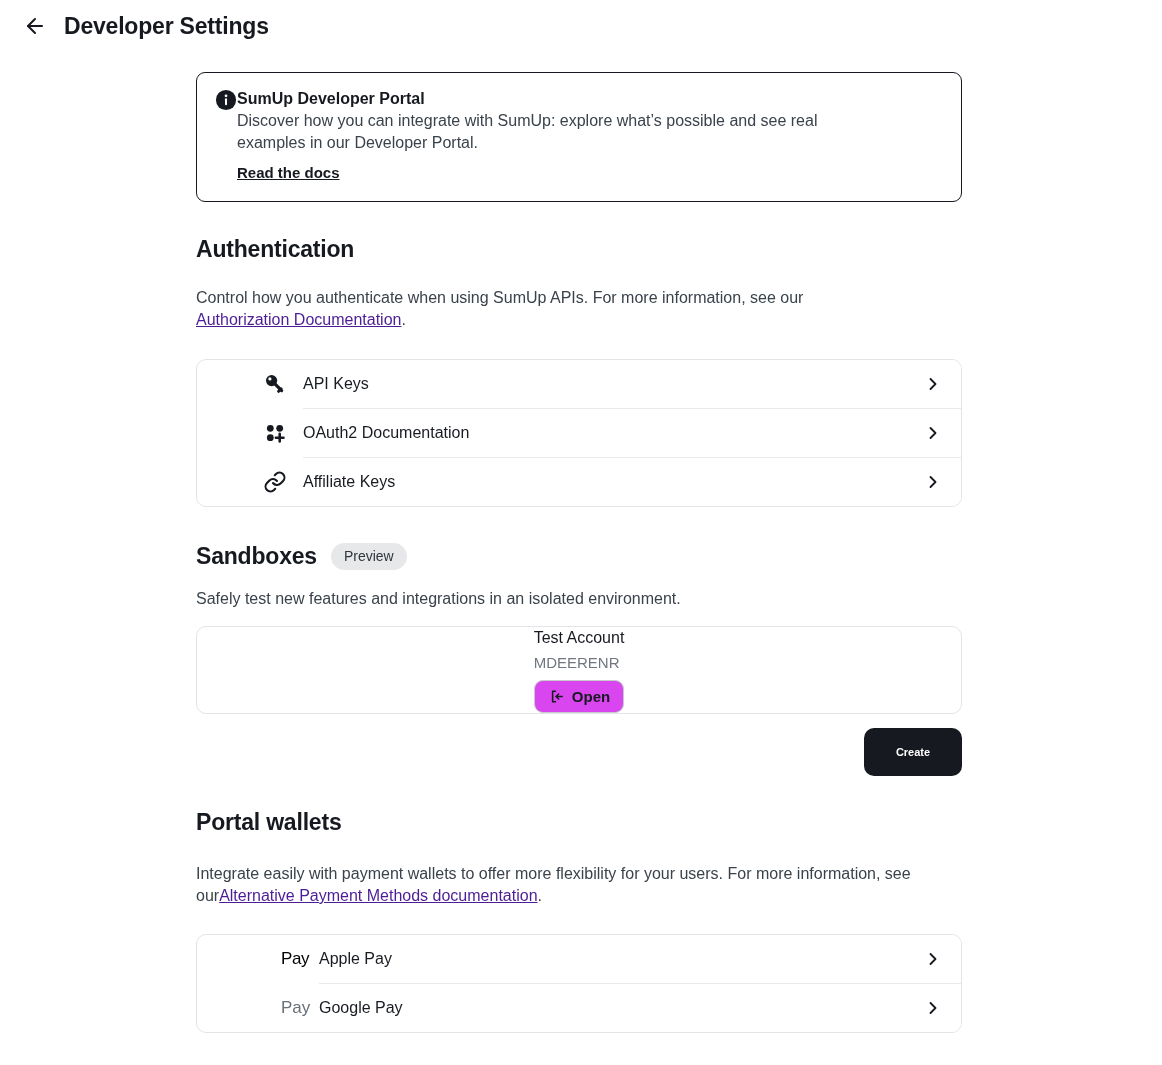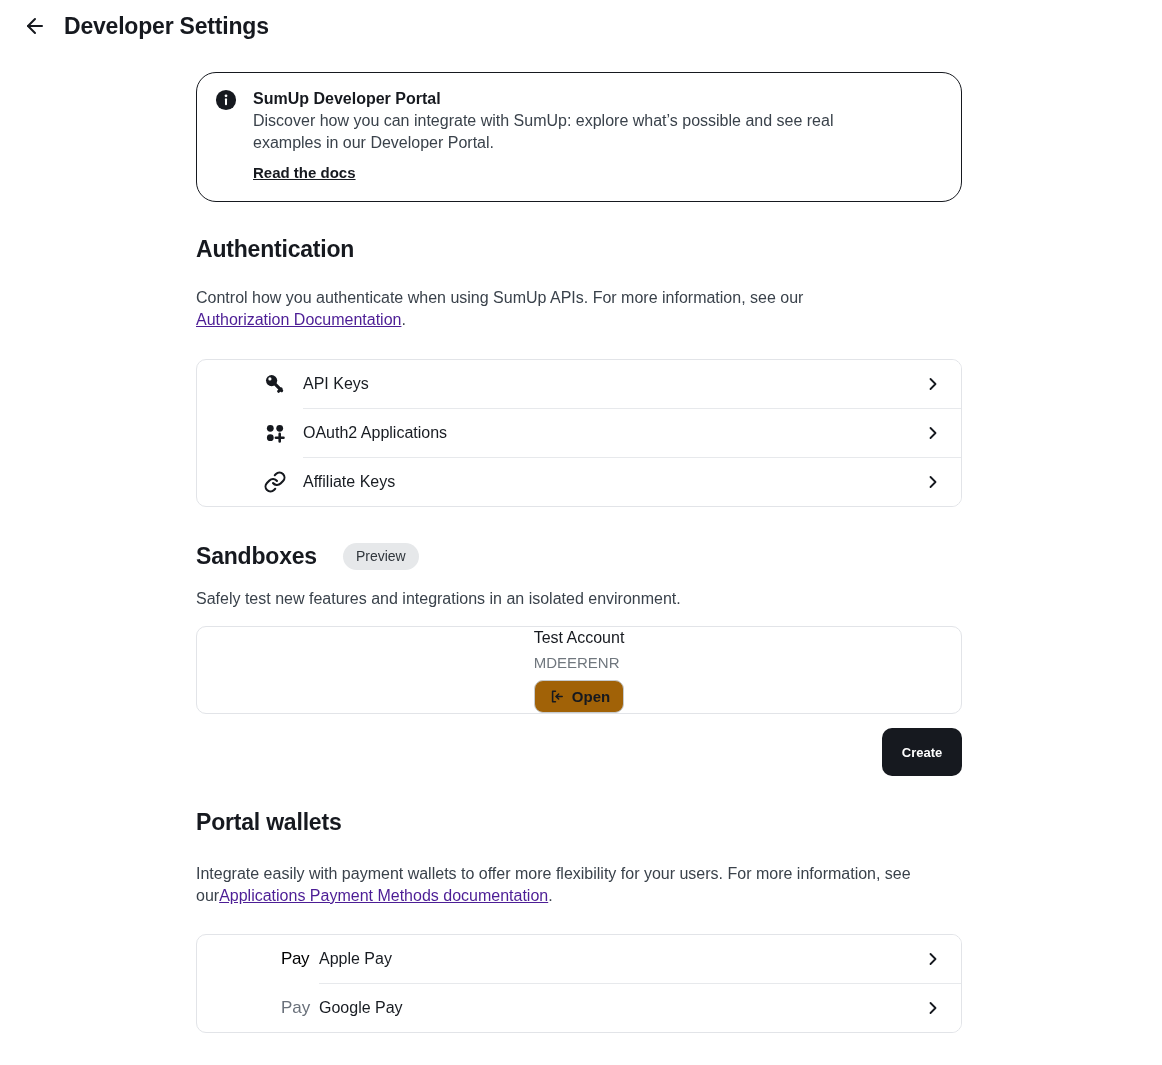--- a/index.html
+++ b/index.html
@@ -17,22 +17,22 @@
     background: none; border: none; width: 28px; height: 28px;
     display: flex; align-items: center; justify-content: center; cursor: pointer;
   }
   .page-title {
     font-size: 23px; font-weight: 700; margin-left: 15px; letter-spacing: -0.2px; color: #16191f;
   }
   .content { margin-left: 196px; width: 766px; padding-top: 20px; }
 
   
   .info-banner {
-    border: 1px solid #16191f; border-radius: 20px;
-    padding: 15px 18px 17px 18px; display: flex; gap: 16px;
+    border: 1px solid #16191f; border-radius: 9px;
+    padding: 15px 18px 17px 18px; display: flex; 
   }
   .info-icon { flex: 0 0 22px; height: 22px; margin-top: 1px; }
   .info-title { font-size: 16px; font-weight: 700; line-height: 22px; color: #16191f; }
   .info-body { font-size: 16px; line-height: 22px; color: #3a424b; max-width: 606px; }
   .info-link {
     display: inline-block; margin-top: 8px; font-size: 15px; font-weight: 700;
     color: #16191f; text-decoration: underline; cursor: pointer; line-height: 22px;
   }
 
   h2.section-heading { font-size: 23px; font-weight: 700; letter-spacing: -0.2px; line-height: 28px; color: #16191f; }
@@ -46,42 +46,42 @@
   .list-card { margin-top: 28px; overflow: hidden; padding-left: 48px; }
   .list-row { height: 48px; display: flex; align-items: center; padding: 0 18px; cursor: pointer; background: #fff; }
   .row-icon { width: 24px; height: 24px; margin-right: 16px; display: flex; align-items: center; justify-content: center; }
   .row-label { font-size: 16px; color: #181c22; flex: 1; }
   .chevron { width: 20px; height: 20px; display: flex; align-items: center; }
   .divider { height: 1px; background: #e7e9ec; }
   .divider.inset-58 { margin-left: 58px; }
   .divider.inset-74 { margin-left: 74px; }
 
   
-  .heading-row { display: flex; align-items: center; gap: 26px; margin-top: 35px; }
+  .heading-row { display: flex; align-items: center; gap: 14px; margin-top: 35px; }
   .badge {
     background: #e6e8ea; color: #30363c; font-size: 14px; font-weight: 500;
     padding: 4px 13px; border-radius: 999px; line-height: 19px;
   }
   .sandbox-desc { margin-top: 18px; }
   .account-card {
     margin-top: 16px; height: 88px; padding: 0 17px;
     display: flex; align-items: center; justify-content: space-between; flex-direction: column;
   }
   .account-name { font-size: 16px; line-height: 22px; color: #16191f; }
   .account-id { font-size: 15px; line-height: 20px; color: #70777e; margin-top: 4px; }
   .open-btn {
     display: inline-flex; align-items: center; gap: 7px;
-    background: #a16207; border: 1px solid #c6cacd; border-radius: 9px;
+    background: #d946ef; border: 1px solid #c6cacd; border-radius: 9px;
     padding: 6px 13px; height: 33px; cursor: pointer;
     font-family: inherit; font-size: 15px; font-weight: 700; color: #16191f;
   }
   .create-row { margin-top: 14px; display: flex; justify-content: flex-end; }
   .create-btn {
     background: #16191f; color: #ffffff; border: none; border-radius: 10px;
-    width: 80px; height: 48px; font-family: inherit; font-size: 13px; font-weight: 700;
+    width: 98px; height: 48px; font-family: inherit; font-size: 11px; font-weight: 700;
     cursor: pointer;
   }
 
   
   .wallets-heading { margin-top: 32px; }
   .wallets-desc { margin-top: 27px; }
   .wallets-card { margin-top: 27px; }
   .wallet-logo { width: 42px; margin-right: 14px; display: flex; align-items: center; gap: 18px; }
   .apple-pay-text { font-size: 17px; font-weight: 500; color: #000; letter-spacing: -0.4px; }
   .google-pay-text { font-size: 17px; font-weight: 400; color: #69707a; }
@@ -140,21 +140,21 @@
       <div class="divider inset-58"></div>
       <div class="list-row">
         <span class="row-icon">
           <svg width="24" height="24" viewBox="0 0 24 24">
               <circle cx="7.3" cy="7.3" r="3.4" fill="#16191f"></circle>
               <circle cx="16.7" cy="7.3" r="3.4" fill="#16191f"></circle>
               <circle cx="7.3" cy="16.7" r="3.4" fill="#16191f"></circle>
               <path d="M16.7 12.9v7.6M12.9 16.7h7.6" stroke="#16191f" stroke-width="2.6" stroke-linecap="round"></path>
             </svg>
         </span>
-        <span class="row-label">OAuth2 Applications</span>
+        <span class="row-label">OAuth2 Documentation</span>
         <span class="chevron">
           <svg width="20" height="20" viewBox="0 0 24 24" fill="none" stroke="#16191f" stroke-width="2.2" stroke-linecap="round" stroke-linejoin="round">
               <path d="M9 6l6 6-6 6"></path>
             </svg>
         </span>
       </div>
       <div class="divider inset-58"></div>
       <div class="list-row">
         <span class="row-icon">
           <svg width="24" height="24" viewBox="0 0 24 24" fill="none" stroke="#16191f" stroke-width="2.1" stroke-linecap="round" stroke-linejoin="round">
@@ -194,21 +194,21 @@
       </button>
     </div>
 
     <div class="create-row">
       <button class="create-btn">Create</button>
     </div>
   </section>
 
   <section>
     <h2 class="section-heading wallets-heading">Portal wallets</h2>
-    <p class="desc wallets-desc"><span>Integrate easily with payment wallets to offer more flexibility for your users. For more information, see our</span><a>Applications Payment Methods documentation</a><span>.</span></p>
+    <p class="desc wallets-desc"><span>Integrate easily with payment wallets to offer more flexibility for your users. For more information, see our</span><a>Alternative Payment Methods documentation</a><span>.</span></p>
 
     <div class="card list-card wallets-card">
       <div class="list-row">
         <span class="wallet-logo">
           <svg width="13" height="16" viewBox="0 0 384 512" fill="#000000">
               <path d="M318.7 268.7c-.2-36.7 16.4-64.4 50-84.8-18.8-26.9-47.2-41.7-84.7-44.6-35.5-2.8-74.3 20.7-88.5 20.7-15 0-49.4-19.7-76.4-19.7C63.3 141.2 4 184.8 4 273.5q0 39.3 14.4 81.2c12.8 36.7 59 126.7 107.2 125.2 25.2-.6 43-17.9 75.8-17.9 31.8 0 48.3 17.9 76.4 17.9 48.6-.7 90.4-82.5 102.6-119.3-65.2-30.7-61.7-90-61.7-91.9zm-56.6-164.2c27.3-32.4 24.8-61.9 24-72.5-24.1 1.4-52 16.4-67.9 34.9-17.5 19.8-27.8 44.3-25.6 71.9 26.1 2 49.9-11.4 69.5-34.3z"></path>
             </svg>
           <span class="apple-pay-text">Pay</span>
         </span>
         <span class="row-label">Apple Pay</span>

